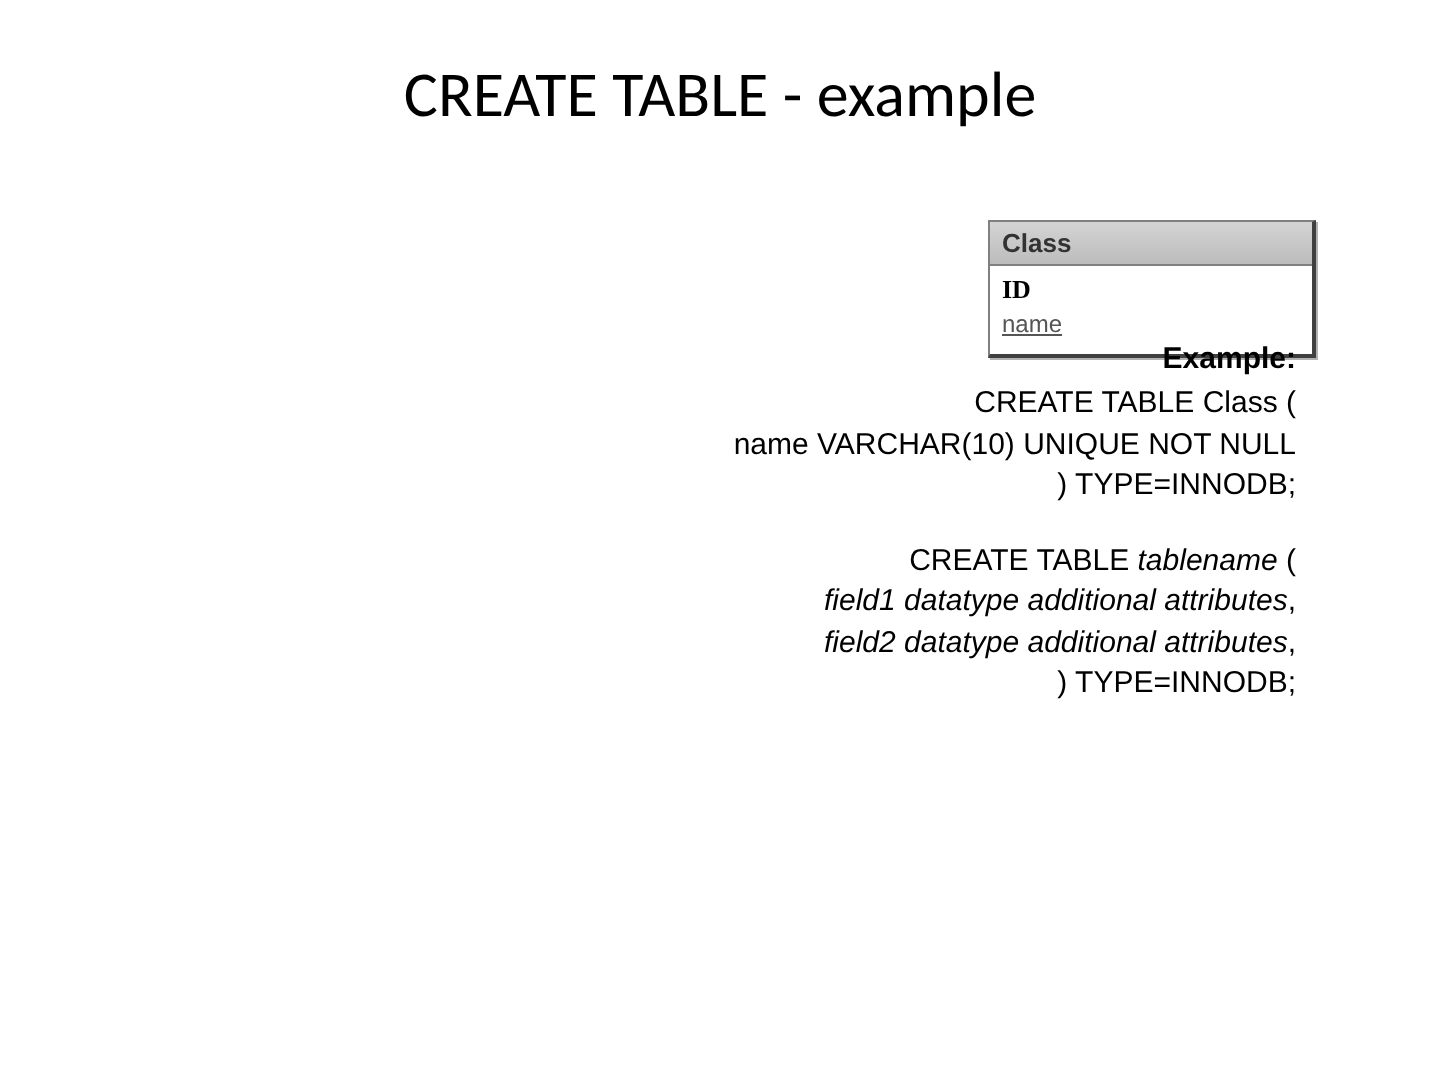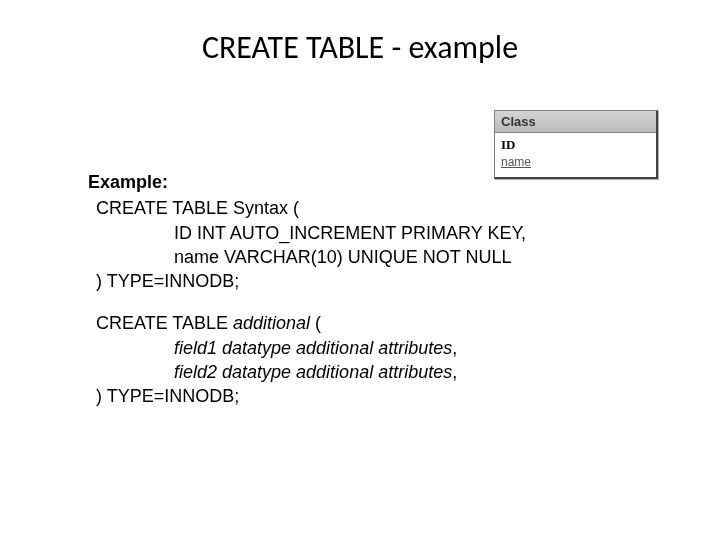--- a/index.html
+++ b/index.html
@@ -23,22 +23,23 @@
     font-weight: 400;
     font-family: Calibri, Arial, sans-serif;
     padding-top: 28px;
     padding-bottom: 10px;
   }
   .content {
     position: absolute;
     left: 88px;
     top: 170px;
     width: 560px;
-    font-size: 18px;
+    font-size: 15px;
     line-height: 1.35;
+    text-align: right;
   }
   .section-label {
     font-weight: bold;
     margin-bottom: 2px;
   }
   .code-block {
     padding-left: 8px;
     margin-bottom: 18px;
   }
   .code-indent {
@@ -95,28 +96,27 @@
     <div class="table-body">
       <div class="table-row-pk">ID</div>
       <div class="table-row-field">name</div>
     </div>
   </div>
 
   <div class="content">
 
     <div class="section-label">Example:</div>
     <div class="code-block">
-      <div>CREATE TABLE  Syntax (</div>
-      <div class="code-indent">ID INT AUTO_INCREMENT PRIMARY KEY,</div>
+      <div>CREATE TABLE  Class (</div>
       <div class="code-indent">name VARCHAR(10) UNIQUE NOT NULL</div>
       <div>) TYPE=INNODB;</div>
     </div>
 
     <div class="code-block">
-      <div><span>CREATE TABLE  </span><span class="italic">additional</span><span> (</span></div>
+      <div><span>CREATE TABLE  </span><span class="italic">tablename</span><span> (</span></div>
       <div class="code-indent"><span class="italic">field1 datatype additional attributes</span><span>,</span></div>
       <div class="code-indent"><span class="italic">field2 datatype additional attributes</span><span>,</span></div>
       <div>) TYPE=INNODB;</div>
     </div>
 
   </div>
 
 </div>
 
 </body></html>

